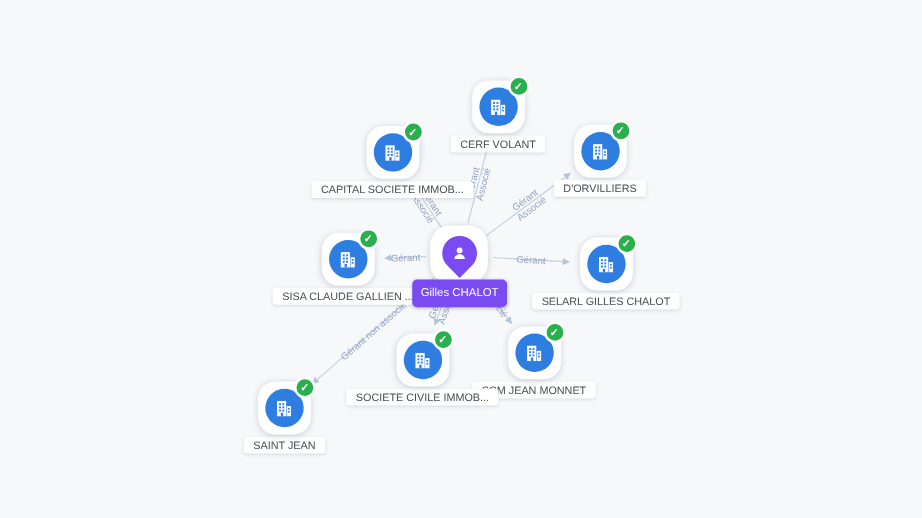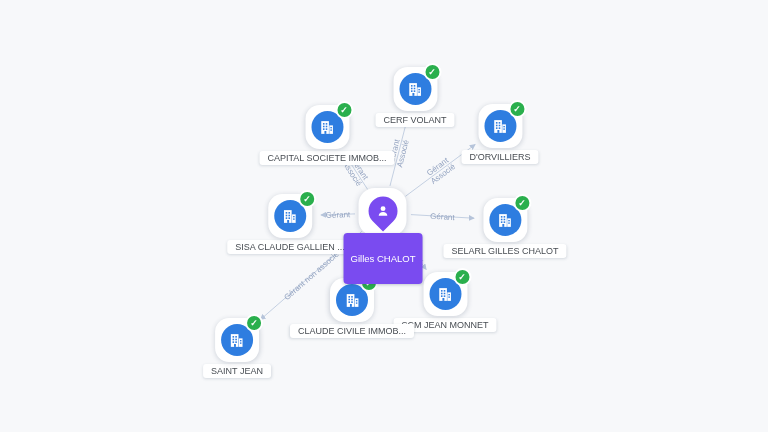--- a/index.html
+++ b/index.html
@@ -67,21 +67,21 @@
     background:var(--center-accent,#7a4bf0);
     border-radius:50% 50% 50% 0;
     transform:rotate(-45deg) translate(1px,-1px);
     display:flex;align-items:center;justify-content:center;
   }
   .pin svg{transform:rotate(45deg);}
   .center-pill{
     margin-top:-3px;
     background:var(--center-accent,#7a4bf0);
     color:#fff;border-radius:4px;
-    padding:20px 7px;font-size:9.5px;white-space:nowrap;
+    padding:6px 7px;font-size:9.5px;white-space:nowrap;
     box-shadow:0 1px 3px rgba(40,60,90,.25);
     z-index:3;
   }
 </style>
 </head>
 <body>
 
 <div class="stage">
 
   <svg class="edge-layer" width="768" height="432">
@@ -258,21 +258,21 @@
             <rect x="6.8" y="6.3" width="1.5" height="1.5" fill="#2e7de0"></rect>
             <rect x="4.2" y="8.8" width="1.5" height="1.5" fill="#2e7de0"></rect>
             <rect x="6.8" y="8.8" width="1.5" height="1.5" fill="#2e7de0"></rect>
             <rect x="5.6" y="11.3" width="1.8" height="2.7" fill="#2e7de0"></rect>
             <rect x="11.2" y="7.5" width="1.4" height="1.3" fill="#2e7de0"></rect>
             <rect x="11.2" y="9.8" width="1.4" height="1.3" fill="#2e7de0"></rect>
           </svg>
         </div>
         <div class="badge">✓</div>
       </div>
-      <div class="pill">CLAUDE CIVILE IMMOB...</div>
+      <div class="pill">SOCIETE CIVILE IMMOB...</div>
     </div>
     <div class="node" style="left: 237px; top: 340px;">
       <div class="card">
         <div class="circle">
           <svg viewBox="0 0 16 16" width="17" height="17">
             <rect x="2.6" y="2" width="7.2" height="12" fill="#ffffff"></rect>
             <rect x="10.2" y="6" width="3.4" height="8" fill="#ffffff"></rect>
             <rect x="4.2" y="3.8" width="1.5" height="1.5" fill="#2e7de0"></rect>
             <rect x="6.8" y="3.8" width="1.5" height="1.5" fill="#2e7de0"></rect>
             <rect x="4.2" y="6.3" width="1.5" height="1.5" fill="#2e7de0"></rect>

